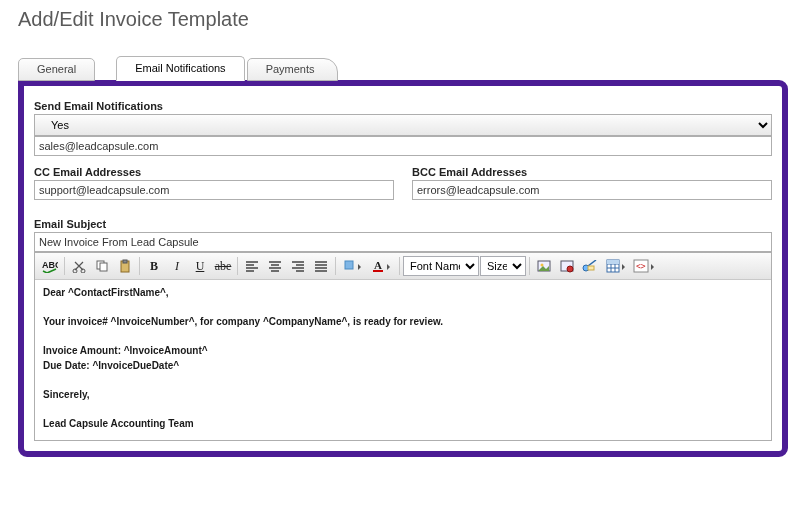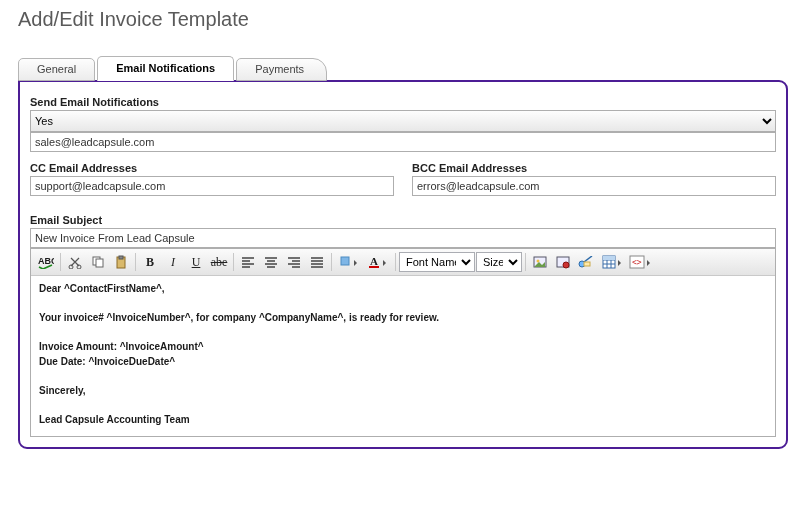--- a/index.html
+++ b/index.html
@@ -32,31 +32,32 @@
     margin-right: 2px;
     font-size: 11px;
     color: #444;
     cursor: pointer;
     position: relative;
     bottom: -1px;
   }
   .tab.active {
     background: #fff;
     border-bottom-color: #fff;
-    font-weight: bold;
+    font-weight: normal;
     color: #000;
     padding-top: 5px;
     padding-bottom: 6px;
+    margin-left: 19px;
   }
   .tab.last-tab {
     border-top-right-radius: 14px;
     padding-right: 22px;
   }
   .panel {
-    border: 2px solid #4c1d95;
+    border: 6px solid #4c1d95;
     border-radius: 9px;
     border-top-left-radius: 0;
     padding: 8px 10px 10px 10px;
     position: relative;
     z-index: 1;
   }
   .field-label {
     font-size: 11px;
     font-weight: bold;
     color: #222;
@@ -66,21 +67,21 @@
     display: flex;
     gap: 18px;
   }
   .col { flex: 1; min-width: 0; }
   select.full-select {
     width: 100%;
     height: 22px;
     border: 1px solid #aeaeae;
     background: linear-gradient(#fdfdfd, #e8e8e8);
     font-size: 11px;
-    padding: 1px 0;
+    padding: 1px 12px;
   }
   input.text-input {
     width: 100%;
     height: 20px;
     border: 1px solid #aeaeae;
     font-size: 11px;
     padding: 2px 4px;
     font-family: inherit;
     color: #333;
   }

